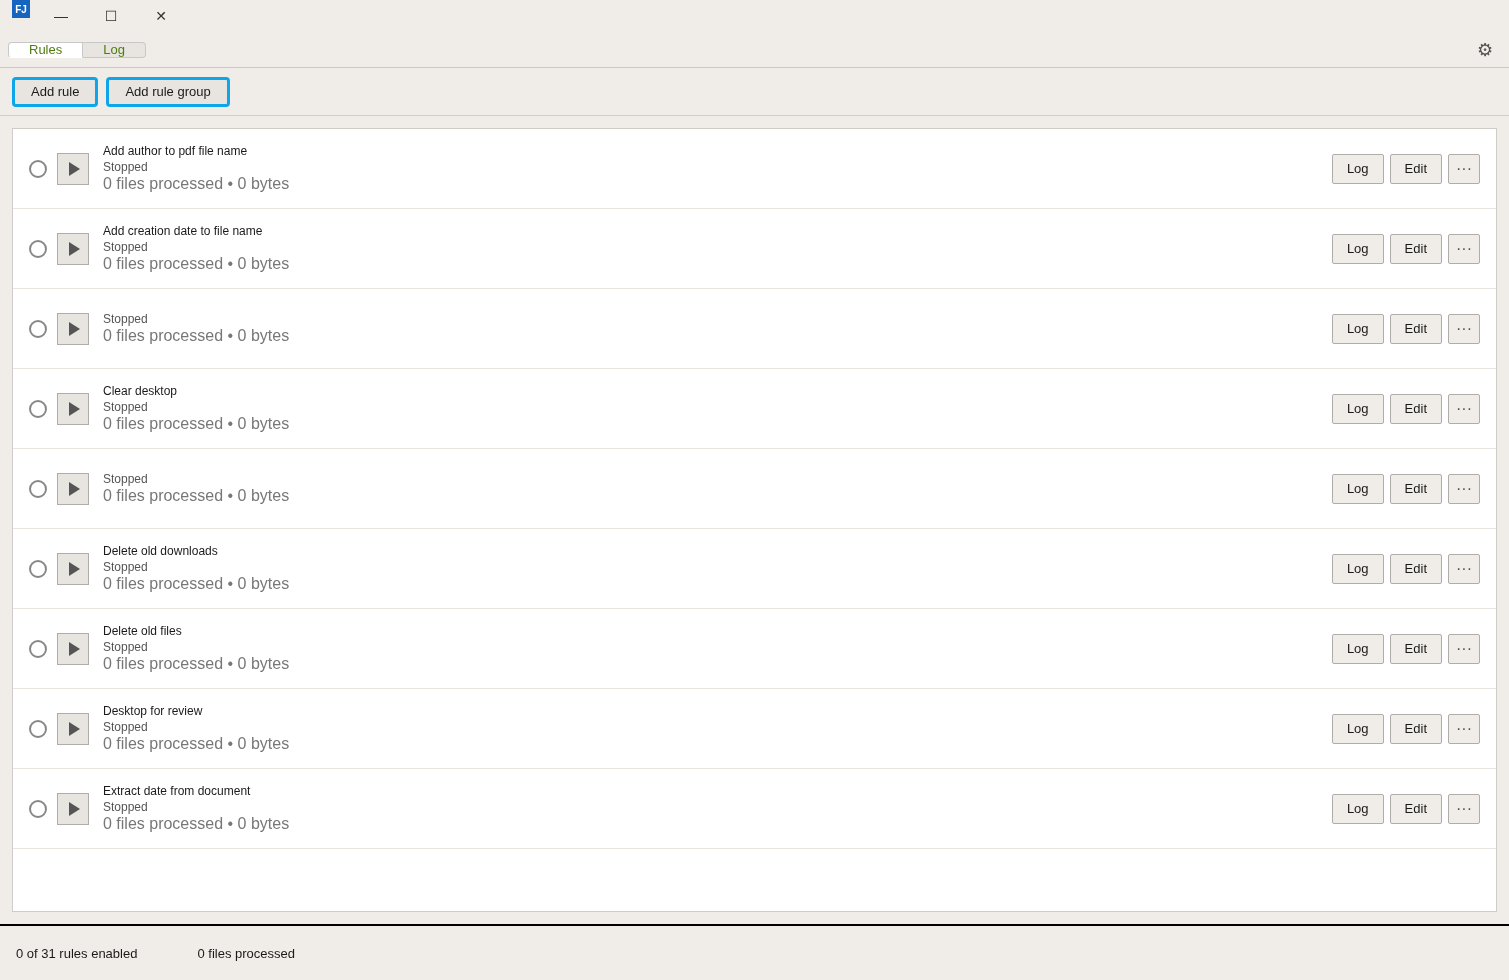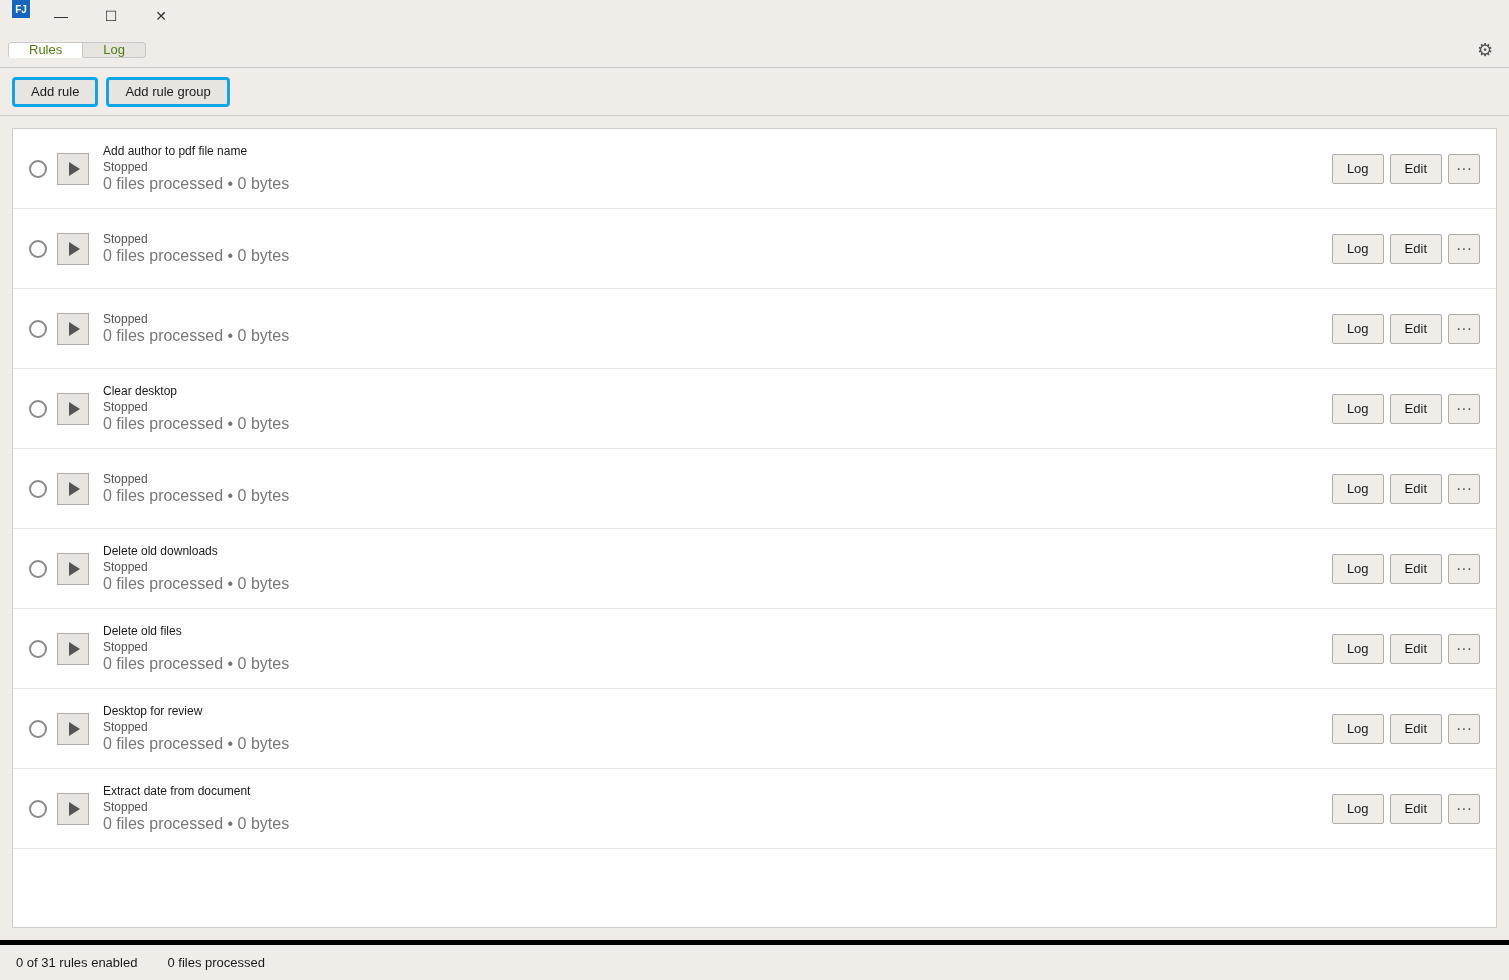--- a/index.html
+++ b/index.html
@@ -242,27 +242,27 @@
       cursor: pointer;
       font-size: 16px;
       display: flex;
       align-items: center;
       justify-content: center;
       color: #555;
     }
 
     
     .status-bar {
-      height: 40px;
-      background: #f0ede8;
-      border-top: 5px solid #000000;
+      height: 56px;
+      background: #f0ede8;
+      border-top: 2px solid #000000;
       display: flex;
       align-items: center;
       padding: 0 16px;
-      gap: 30px;
+      gap: 60px;
       flex-shrink: 0;
     }
     .status-text {
       font-size: 13px;
       color: #1a1a1a;
     }
   </style>
 </head>
 <body>
 
@@ -311,20 +311,21 @@
         <button class="action-btn">Edit</button>
         <button class="more-btn">···</button>
       </div>
     </div>
         <div class="rule-item">
       <div class="rule-radio"></div>
       <div class="rule-play-btn">
         <div class="play-triangle"></div>
       </div>
       <div class="rule-info">
+        <div class="rule-name">Add creation date to file name</div>
         <div class="rule-status">Stopped</div>
         <div class="rule-stats">0 files processed • 0 bytes</div>
       </div>
       <div class="rule-actions">
         <button class="action-btn">Log</button>
         <button class="action-btn">Edit</button>
         <button class="more-btn">···</button>
       </div>
     </div>
         <div class="rule-item">

